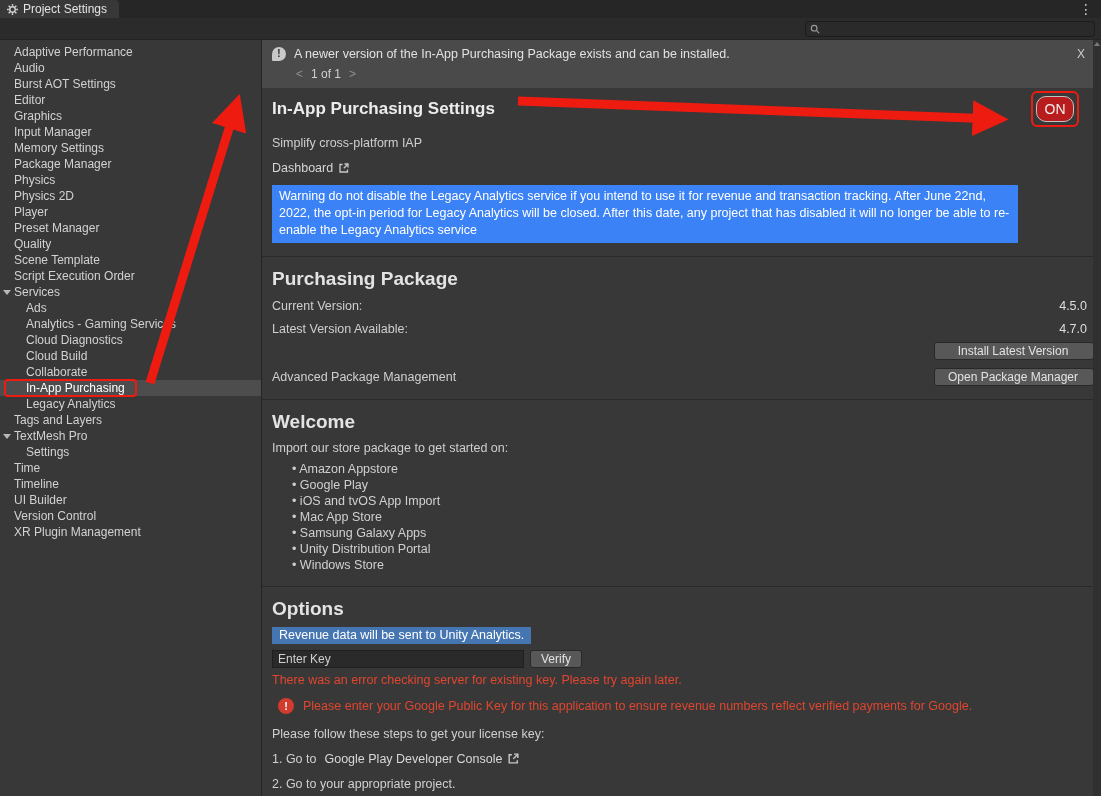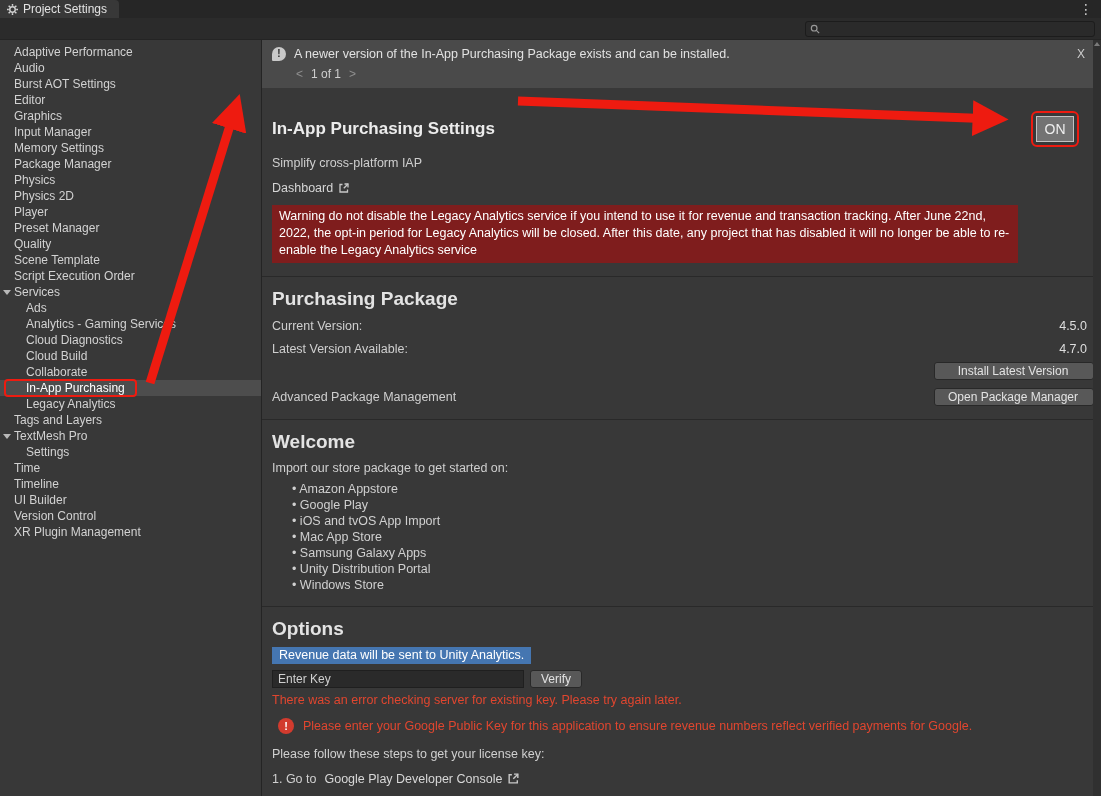--- a/index.html
+++ b/index.html
@@ -32,29 +32,29 @@
                  border:2px solid #ee1b10; border-radius:4px; pointer-events:none; }
   
   .content { flex:1; position:relative; overflow:hidden; }
   .banner { height:48px; background:#4a4a4a; padding:7px 10px 0 10px; }
   .banner-row1 { display:flex; align-items:center; gap:8px; color:#e2e2e2; font-size:12.5px; }
   .note-icon { width:14px; height:14px; flex:none; background:#c9c9c9; border-radius:7px 7px 7px 1px;
                color:#2b2b2b; font-weight:bold; font-size:10px; text-align:center; line-height:14px; }
   .banner-close { margin-left:auto; margin-right:6px; color:#cccccc; font-size:12px; cursor:default; }
   .banner-pager { padding-left:24px; margin-top:6px; color:#cfcfcf; display:flex; gap:8px; font-size:12px; }
   .pager-arrow { color:#8f8f8f; }
-  .page-head { display:flex; align-items:center; justify-content:space-between; margin-top:24px;
+  .page-head { display:flex; align-items:center; justify-content:space-between; margin-top:4px;
                padding-left:10px; height:34px; }
   .page-head h1 { font-size:17px; font-weight:bold; color:#ececec; }
   .on-outline { border:2.5px solid #ee1b10; border-radius:6px; padding:3px; margin-right:22px; }
-  .on-box { min-width:38px; height:26px; border:1px solid #c2c2c2; border-radius:0; background:#737373;
+  .on-box { min-width:38px; height:26px; border:1px solid #c2c2c2; border-radius:10px; background:#b91c1c;
             color:#efefef; font-size:14px; display:flex; align-items:center; justify-content:center; padding:0 5px; }
   .plain-row { margin-top:10px; padding-left:10px; font-size:12.5px; color:#cfcfcf; }
   .dash-row { margin-top:11px; padding-left:10px; display:flex; align-items:center; gap:5px; font-size:12.5px; color:#d6d6d6; }
-  .bluebox { margin:10px 0 0 10px; max-width:746px; background:#7f1d1d; color:#ffffff;
+  .bluebox { margin:10px 0 0 10px; max-width:746px; background:#3b82f6; color:#ffffff;
              font-size:12.5px; line-height:1.35; padding:3px 7px 4px 7px; }
   hr.divider { border:none; border-top:1px solid #292929; margin-top:13px; }
   h2.section { margin:11px 0 0 10px; font-size:19px; font-weight:bold; color:#e3e3e3; }
   .kv-row { display:flex; justify-content:space-between; align-items:center; margin-top:9px;
             padding:0 14px 0 10px; font-size:12.5px; color:#cfcfcf; }
   .kv-val { color:#dedede; }
   .btn-row-right { display:flex; justify-content:flex-end; padding-right:7px; margin-top:6px; }
   .adv-row { display:flex; justify-content:space-between; align-items:center; margin-top:8px;
              padding:0 7px 0 10px; font-size:12.5px; }
   .btn { background:#585858; border:1px solid #282828; border-radius:3px; color:#e2e2e2;

